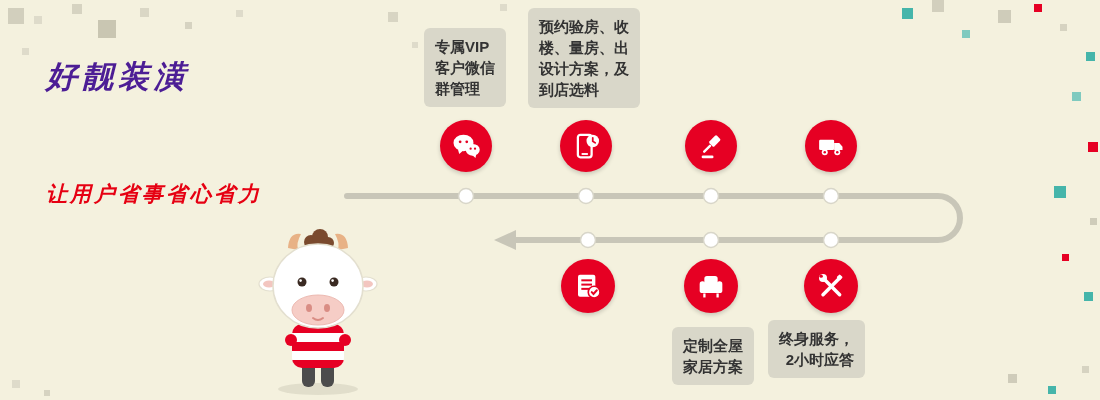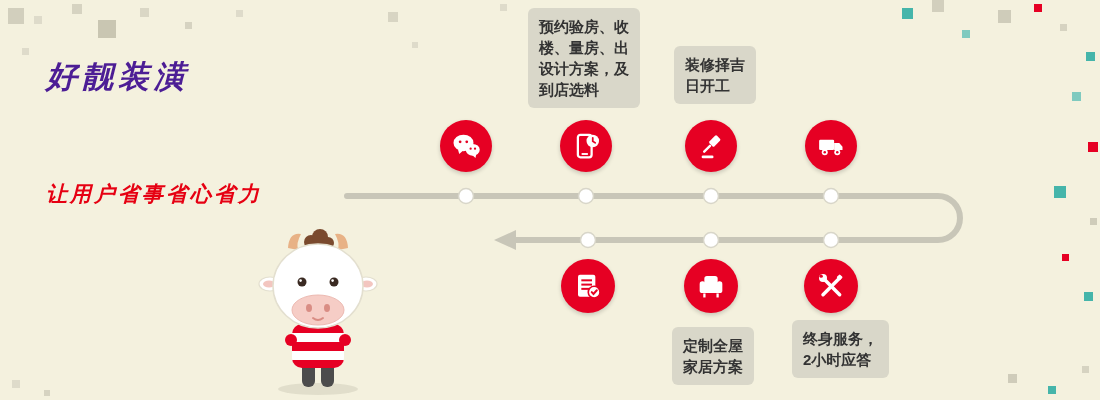--- a/index.html
+++ b/index.html
@@ -73,26 +73,27 @@
     <circle cx="711" cy="196" r="7.5" fill="#ffffff" stroke="#d8d6c9" stroke-width="1.5"></circle>
     <circle cx="831" cy="196" r="7.5" fill="#ffffff" stroke="#d8d6c9" stroke-width="1.5"></circle>
     <circle cx="588" cy="240" r="7.5" fill="#ffffff" stroke="#d8d6c9" stroke-width="1.5"></circle>
     <circle cx="711" cy="240" r="7.5" fill="#ffffff" stroke="#d8d6c9" stroke-width="1.5"></circle>
     <circle cx="831" cy="240" r="7.5" fill="#ffffff" stroke="#d8d6c9" stroke-width="1.5"></circle>
   </svg>
 
   <div class="hdr hdr-brand">好靓装潢</div>
   <div class="hdr hdr-sub">让用户省事省心省力</div>
 
+  <div class="label-box" style="left:424px;top:28px;">专属VIP
+客户微信
+群管理</div>
   <div class="label-box" style="left:528px;top:8px;">预约验房、收
 楼、量房、出
 设计方案，及
 到店选料</div>
-  <div class="label-box" style="left:674px;top:46px;">装修择吉
-日开工</div>
 
   <div class="icon-circle top" style="left:440px;">
     <svg width="30" height="30" viewBox="0 0 24 24">
       <ellipse cx="10" cy="9.5" rx="8" ry="6.6" fill="#fff"></ellipse>
       <polygon points="5.5,14.5 6.6,18.4 10,15.4" fill="#fff"></polygon>
       <circle cx="7.3" cy="8.6" r="1.1" fill="#e60023"></circle>
       <circle cx="12.6" cy="8.6" r="1.1" fill="#e60023"></circle>
       <ellipse cx="17.4" cy="15" rx="5.6" ry="4.7" fill="#fff"></ellipse>
       <polygon points="20.2,18.6 19.6,21.6 16.7,18.9" fill="#fff"></polygon>
       <circle cx="15.7" cy="14.1" r="0.9" fill="#e60023"></circle>
@@ -152,21 +153,21 @@
       <line x1="6" y1="6" x2="18.5" y2="18.5" stroke="#fff" stroke-width="2.6" stroke-linecap="round"></line>
       <line x1="18.5" y1="6" x2="6" y2="18.5" stroke="#fff" stroke-width="2.6" stroke-linecap="round"></line>
       <circle cx="6" cy="6" r="3" fill="#fff"></circle>
       <circle cx="4.6" cy="4.6" r="1.3" fill="#e60023"></circle>
       <rect x="16.8" y="3.8" width="3.4" height="3.4" rx="0.8" fill="#fff" transform="rotate(45 18.5 5.5)"></rect>
     </svg>
   </div>
 
   <div class="label-box" style="left:672px;top:327px;">定制全屋
 家居方案</div>
-  <div class="label-box" style="left:792px;top:320px;">终身服务，
+  <div class="label-box" style="left:768px;top:320px;text-align:right;">终身服务，
 2小时应答</div>
 
   <svg class="mascot" width="120" height="175" viewBox="0 0 120 175">
     <ellipse cx="60" cy="167" rx="40" ry="6" fill="rgba(60,60,40,0.10)"></ellipse>
     <rect x="44" y="136" width="13" height="29" rx="6" fill="#4c4c4c"></rect>
     <rect x="63" y="136" width="13" height="29" rx="6" fill="#4c4c4c"></rect>
     <clipPath id="shirtClip">
         <rect x="34" y="102" width="52" height="44" rx="10"></rect>
       </clipPath>
     <g clip-path="url(#shirtClip)">

